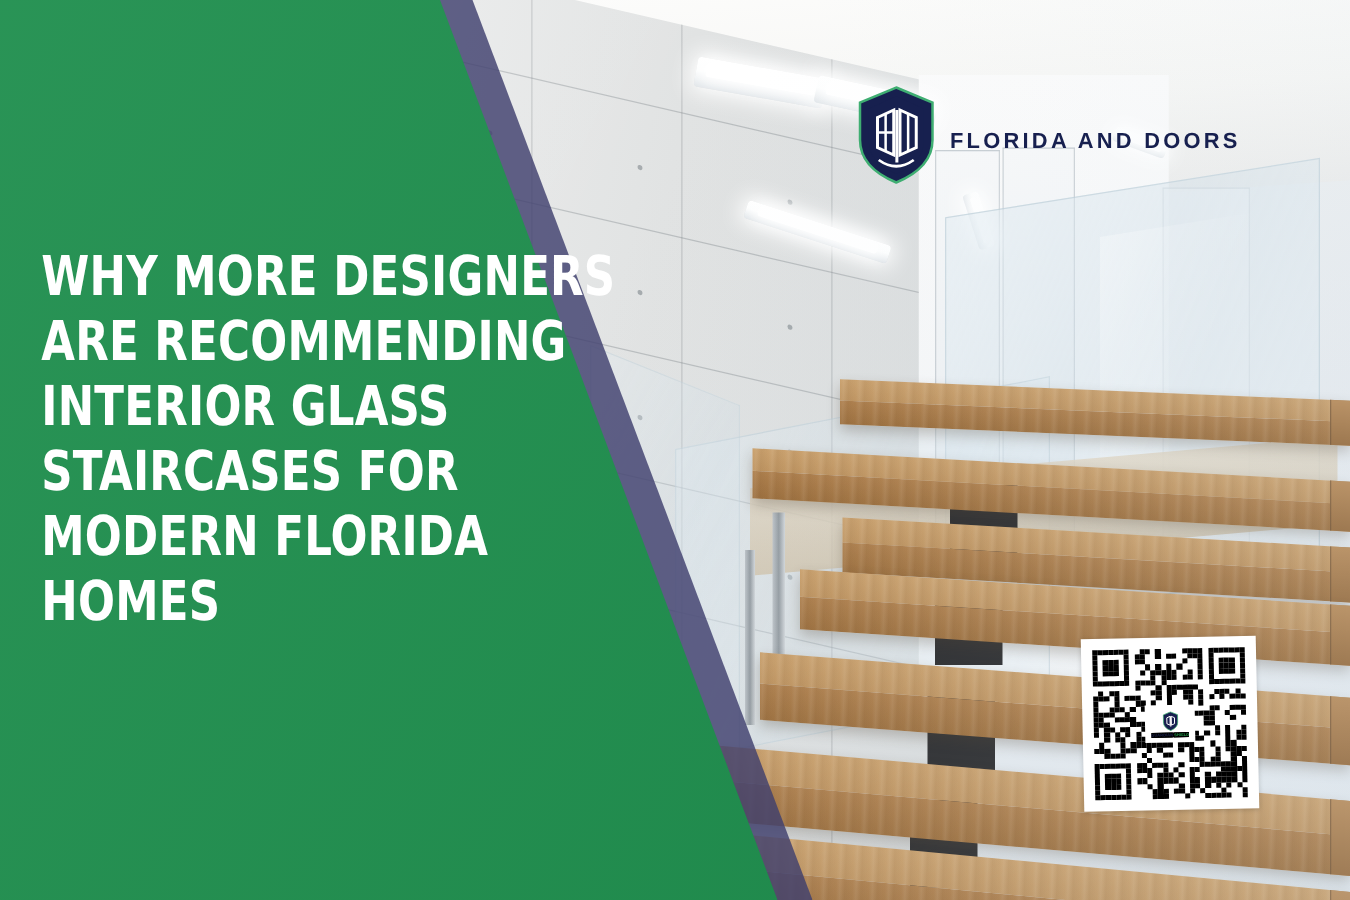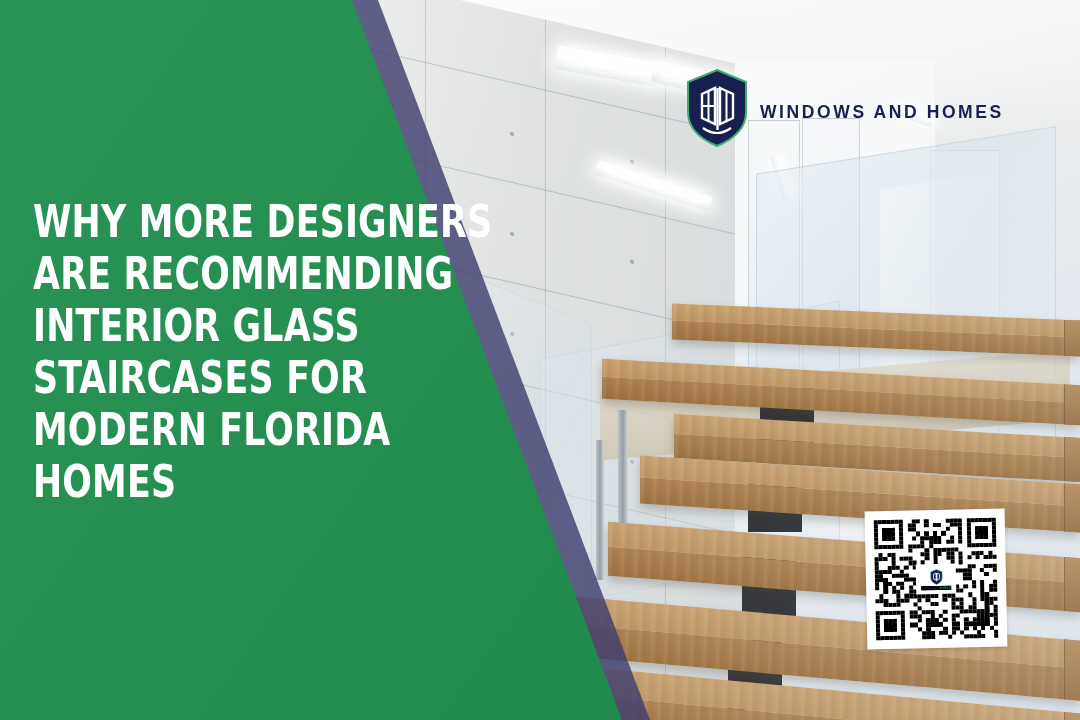--- a/index.html
+++ b/index.html
@@ -365,21 +365,21 @@
 
         <path d="M36 20 L49 26 L49 50 L36 56 Z" fill="none" stroke="#ffffff" stroke-width="2.4"></path>
         <line x1="42.5" y1="23" x2="42.5" y2="53" stroke="#ffffff" stroke-width="2"></line>
 
         <line x1="33.5" y1="20" x2="33.5" y2="62" stroke="#ffffff" stroke-width="2.4"></line>
 
         <path d="M19 60 Q33 70 47 60" fill="none" stroke="#ffffff" stroke-width="2.2"></path>
       </svg>
     </span>
     <span class="words">
-      <span class="line2">WINDOWS AND HOMES</span>
+      <span class="line2">FLORIDA AND DOORS</span>
     </span>
   </div>
 
   <div id="qr">
     <div class="grid" id="qrgrid">
         <span style="grid-area: 1 / 1;"></span>
         <span style="grid-area: 1 / 2;"></span>
         <span style="grid-area: 1 / 3;"></span>
         <span style="grid-area: 1 / 4;"></span>
         <span style="grid-area: 1 / 5;"></span>

